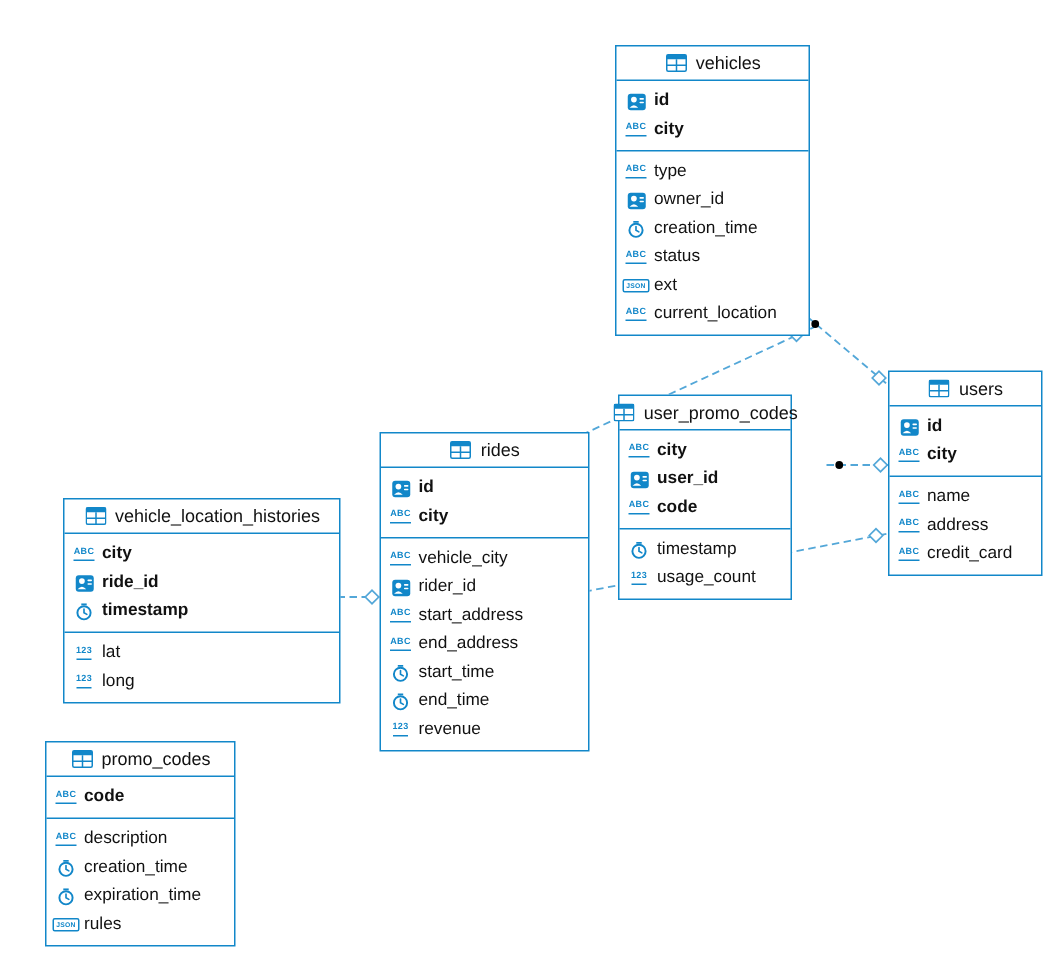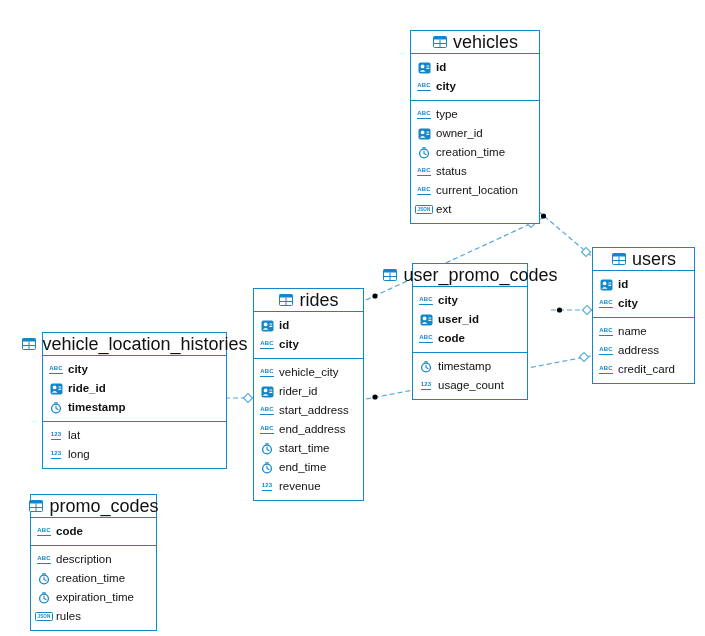--- a/index.html
+++ b/index.html
@@ -41,21 +41,21 @@
     border: 1.5px solid var(--accent, #1287c9);
     box-sizing: border-box;
   }
   .table-header {
     display: flex;
     align-items: center;
     justify-content: center;
     gap: 5px;
     height: 22px;
     border-bottom: 1.5px solid var(--accent, #1287c9);
-    font-size: 18px;
+    font-size: 12px;
     color: #111111;
     white-space: nowrap;
   }
   .table-section { padding: 4px 0; }
   .pk-section { border-bottom: 1.5px solid var(--accent, #1287c9); }
   .field-row {
     display: flex;
     align-items: center;
     gap: 4px;
     height: 19px;
@@ -174,29 +174,29 @@
           <span class="field-name">creation_time</span>
         </div>
         <div class="field-row">
           <span class="icon">
             <span class="glyph">ABC</span>
           </span>
           <span class="field-name">status</span>
         </div>
         <div class="field-row">
           <span class="icon">
+            <span class="glyph glyph-json">JSON</span>
+          </span>
+          <span class="field-name">ext</span>
+        </div>
+        <div class="field-row">
+          <span class="icon">
             <span class="glyph">ABC</span>
           </span>
           <span class="field-name">current_location</span>
-        </div>
-        <div class="field-row">
-          <span class="icon">
-            <span class="glyph glyph-json">JSON</span>
-          </span>
-          <span class="field-name">ext</span>
         </div>
       </div>
     </div>
     <div class="table-node" style="left: 412px; top: 247px; width: 116px; margin-top: 16px;">
       <div class="table-header">
         <span class="icon">
           <svg width="14" height="12" viewBox="0 0 14 12">
             <rect x="0.5" y="0.5" width="13" height="11" rx="1" fill="#fff" stroke="#1287c9"></rect>
             <path d="M0.5 0.5 h13 v3 h-13 z" fill="#1287c9"></path>
             <line x1="7" y1="3.5" x2="7" y2="11.5" stroke="#1287c9"></line>
@@ -296,21 +296,21 @@
           <span class="field-name">address</span>
         </div>
         <div class="field-row">
           <span class="icon">
             <span class="glyph">ABC</span>
           </span>
           <span class="field-name">credit_card</span>
         </div>
       </div>
     </div>
-    <div class="table-node" style="left: 253px; top: 288px; width: 111px;">
+    <div class="table-node" style="left: 253px; top: 288px; width: 140px;">
       <div class="table-header">
         <span class="icon">
           <svg width="14" height="12" viewBox="0 0 14 12">
             <rect x="0.5" y="0.5" width="13" height="11" rx="1" fill="#fff" stroke="#1287c9"></rect>
             <path d="M0.5 0.5 h13 v3 h-13 z" fill="#1287c9"></path>
             <line x1="7" y1="3.5" x2="7" y2="11.5" stroke="#1287c9"></line>
             <line x1="0.5" y1="7.5" x2="13.5" y2="7.5" stroke="#1287c9"></line>
           </svg>
         </span>
         <span class="table-title">rides</span>

